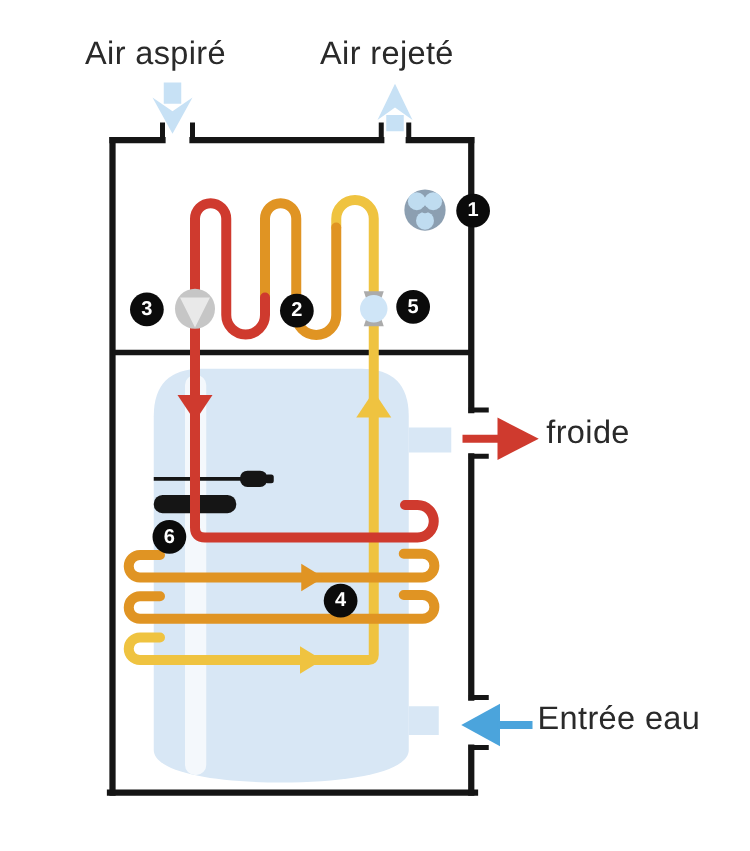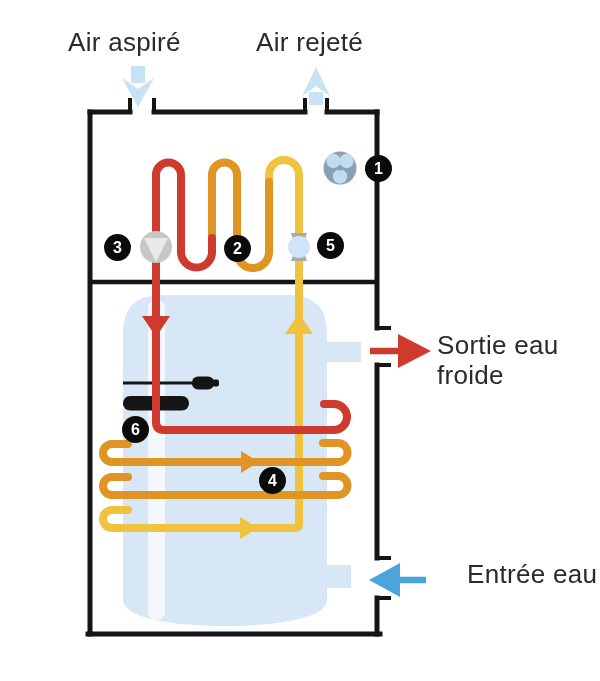--- a/index.html
+++ b/index.html
@@ -123,24 +123,23 @@
     </g>
     <g>
       <rect class="pale-arrow" x="309" y="92" width="14" height="13"></rect>
       <polygon class="pale-arrow" points="316,67 302,96 316,86 330,96"></polygon>
     </g>
   </svg>
 
   <div class="lbl" style="left:68px;top:27px;">Air aspiré</div>
   <div class="lbl" style="left:256px;top:27px;">Air rejeté</div>
   <div class="lbl" style="left:437px;top:330px;">
-    <div>Sortie eau</div>
     <div>froide</div>
   </div>
-  <div class="lbl" style="left:430px;top:559px;margin-left:37px;">
+  <div class="lbl" style="left:430px;top:559px;">
     <div>Entrée eau</div>
   </div>
 
   <div class="badge" style="left:365px;top:155px;">1</div>
   <div class="badge" style="left:224px;top:235px;">2</div>
   <div class="badge" style="left:104px;top:234px;">3</div>
   <div class="badge" style="left:259px;top:467px;">4</div>
   <div class="badge" style="left:317px;top:232px;">5</div>
   <div class="badge" style="left:122px;top:416px;">6</div>
 

